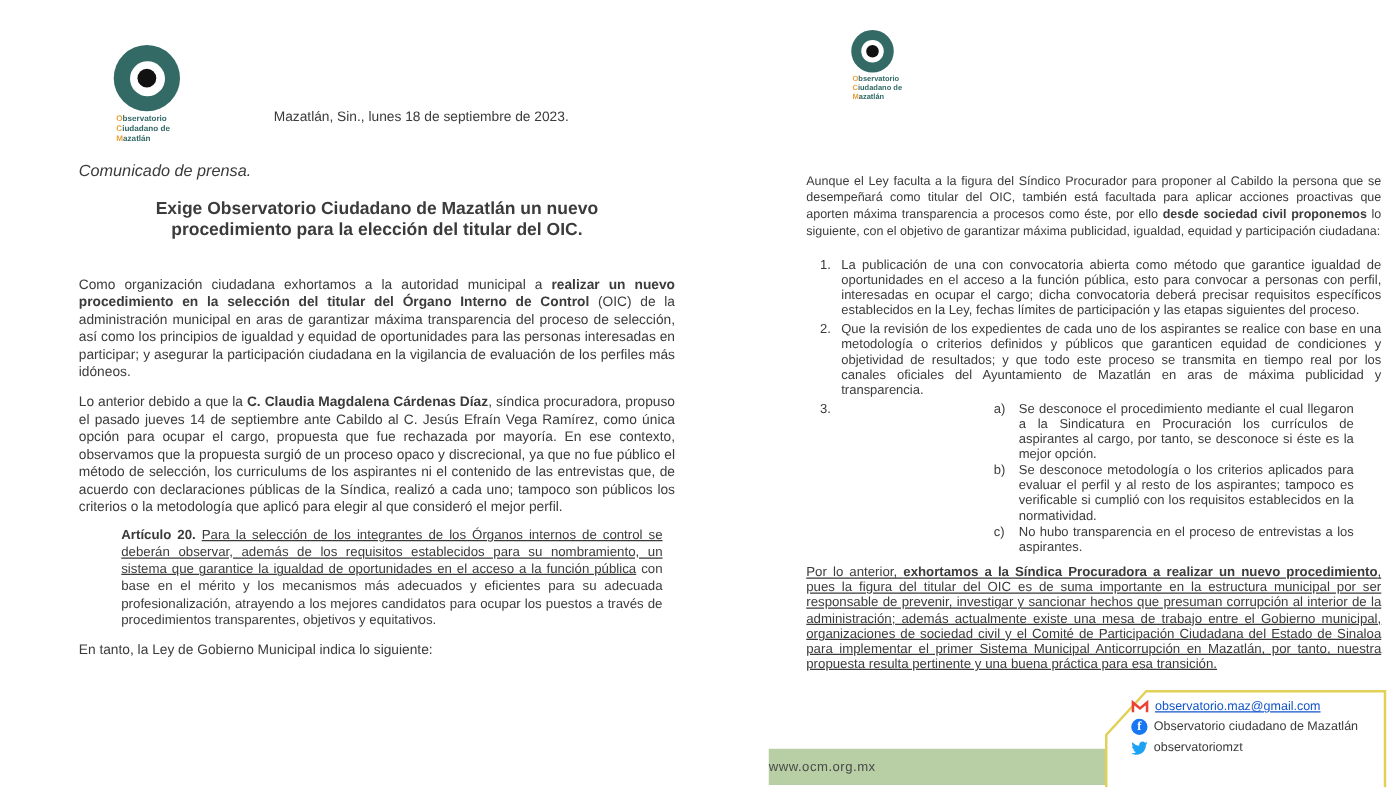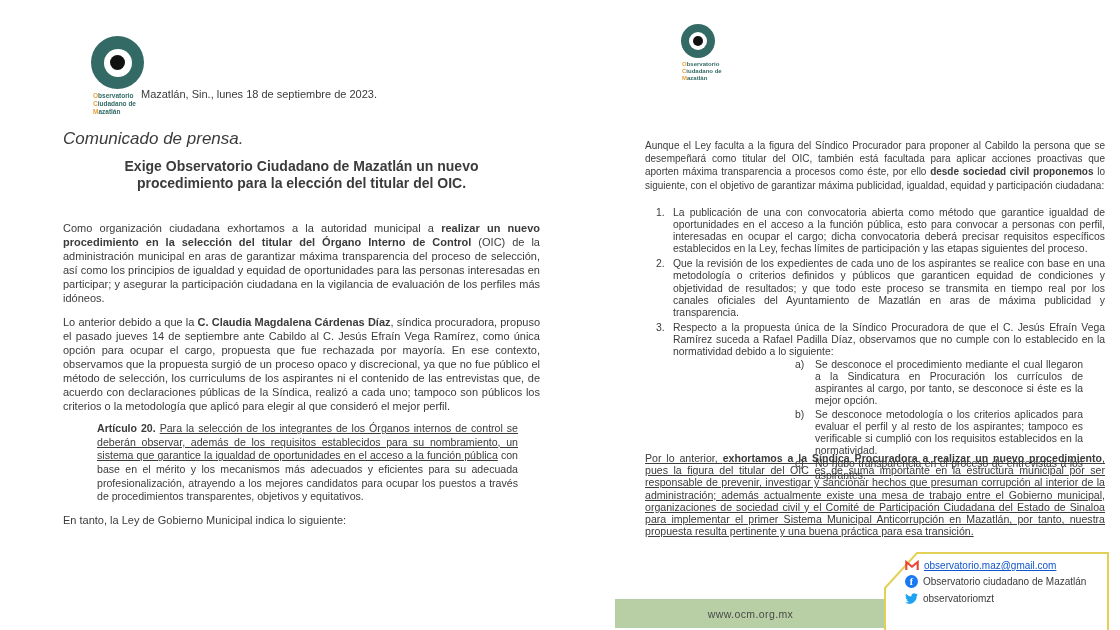--- a/index.html
+++ b/index.html
@@ -30,42 +30,42 @@
   #page1 .caption{font-size:6.5px;line-height:8px;padding-left:2px;}
   #page2 .logo{left:36px;top:24px;}
   #page2 .eye{width:34px;height:34px;}
   #page2 .white{width:18px;height:18px;}
   #page2 .pupil{width:10px;height:10px;}
   #page2 .caption{font-size:6px;line-height:7px;padding-left:1px;}
 
   .b{font-weight:bold;} .u{text-decoration:underline;}
 
   
-  .dateline{position:absolute;top:88px;width:100%;text-align:center;padding-right:85px;font-size:11px;}
-  .kicker{position:absolute;top:129px;left:0;font-size:17px;font-style:italic;}
+  .dateline{position:absolute;top:88px;width:100%;text-align:right;padding-right:85px;font-size:11px;}
+  .kicker{position:absolute;top:129px;left:0;font-size:13px;font-style:italic;}
   .headline{position:absolute;top:158px;width:100%;text-align:center;font-weight:bold;
     font-size:14px;line-height:17px;padding:0 28px;}
   .body1{position:absolute;top:221px;width:100%;font-size:11px;line-height:14.1px;text-align:justify;}
   .body1 p{margin:0 0 9px 0;}
-  .body1 .quote{margin-left:34px;margin-right:22px;font-size:10.6px;line-height:13.6px;}
+  .body1 .quote{margin-left:34px;margin-right:10px;font-size:10.6px;line-height:13.6px;}
 
   
   .iii-block{position:absolute;top:96px;left:75px;width:337px;font-size:10.6px;line-height:13px;text-align:justify;}
   .intro2{position:absolute;top:139px;width:460px;font-size:10px;line-height:13.2px;text-align:justify;}
   .proposals{position:absolute;top:207px;width:460px;font-size:10.4px;line-height:12.1px;list-style:none;}
   .proposals > li{position:relative;padding-left:28px;margin-bottom:3px;text-align:justify;}
   .proposals > li > .marker{position:absolute;left:11px;top:0;}
   .sublist{list-style:none;margin-left:122px;margin-right:22px;margin-top:1px;}
   .sublist li{position:relative;padding-left:20px;margin-bottom:1px;text-align:justify;}
   .sublist .marker{position:absolute;left:0;top:0;}
   .closing{position:absolute;top:452px;width:460px;font-size:10.6px;line-height:12.2px;text-align:justify;text-decoration:underline;}
 
   
   .website-banner{position:absolute;left:615px;top:599px;width:271px;height:29px;
-    background:var(--banner_green);display:flex;align-items:center;justify-content:center;
+    background:var(--banner_green);display:flex;align-items:center;
     font-size:10.5px;color:#4a4a4a;letter-spacing:.4px;}
   .callout{position:absolute;left:883px;top:550px;width:227px;height:80px;}
   .callout svg.frame{position:absolute;left:0;top:0;}
   .contacts{position:absolute;left:22px;top:10px;display:flex;flex-direction:column;gap:4px;}
   .contact-row{display:flex;align-items:center;gap:5px;font-size:10px;white-space:nowrap;}
   .email-link{color:var(--link_blue);text-decoration:underline;cursor:pointer;}
   .fb-badge{width:13px;height:13px;border-radius:50%;background:var(--facebook_blue);color:#fff;
     display:flex;align-items:center;justify-content:center;font-size:10px;font-weight:bold;
     font-family:"Liberation Serif", serif;flex:0 0 auto;}
   .icon-svg{flex:0 0 auto;display:block;}
@@ -118,21 +118,21 @@
     <div class="intro2"><span>Aunque el Ley faculta a la figura del Síndico Procurador para proponer al Cabildo la persona que se desempeñará como titular del OIC, también está facultada para aplicar acciones proactivas que aporten máxima transparencia a procesos como éste, por ello </span><span class="b">desde sociedad civil proponemos</span><span> lo siguiente, con el objetivo de garantizar máxima publicidad, igualdad, equidad y participación ciudadana:</span></div>
 
     <ol class="proposals">
       <li>
         <span class="marker">1.</span><span>La publicación de una con convocatoria abierta como método que garantice igualdad de oportunidades en el acceso a la función pública, esto para convocar a personas con perfil, interesadas en ocupar el cargo; dicha convocatoria deberá precisar requisitos específicos establecidos en la Ley, fechas límites de participación y las etapas siguientes del proceso.</span>
       </li>
       <li>
         <span class="marker">2.</span><span>Que la revisión de los expedientes de cada uno de los aspirantes se realice con base en una metodología o criterios definidos y públicos que garanticen equidad de condiciones y objetividad de resultados; y que todo este proceso se transmita en tiempo real por los canales oficiales del Ayuntamiento de Mazatlán en aras de máxima publicidad y transparencia.</span>
       </li>
       <li>
-        <span class="marker">3.</span><span>Respecto a la propuesta única de la Síndico Procuradora de que el C. Jesús Efraín Vega Ramírez suceda a Rafael Padilla Díaz, observamos que no cumple con lo establecido en la normatividad debido a lo siguiente:</span>
+        <span class="marker">3.</span>
         <ul class="sublist">
           <li>
             <span class="marker">a)</span><span>Se desconoce el procedimiento mediante el cual llegaron a la Sindicatura en Procuración los currículos de aspirantes al cargo, por tanto, se desconoce si éste es la mejor opción.</span>
           </li>
           <li>
             <span class="marker">b)</span><span>Se desconoce metodología o los criterios aplicados para evaluar el perfil y al resto de los aspirantes; tampoco es verificable si cumplió con los requisitos establecidos en la normatividad.</span>
           </li>
           <li>
             <span class="marker">c)</span><span>No hubo transparencia en el proceso de entrevistas a los aspirantes.</span>
           </li>

